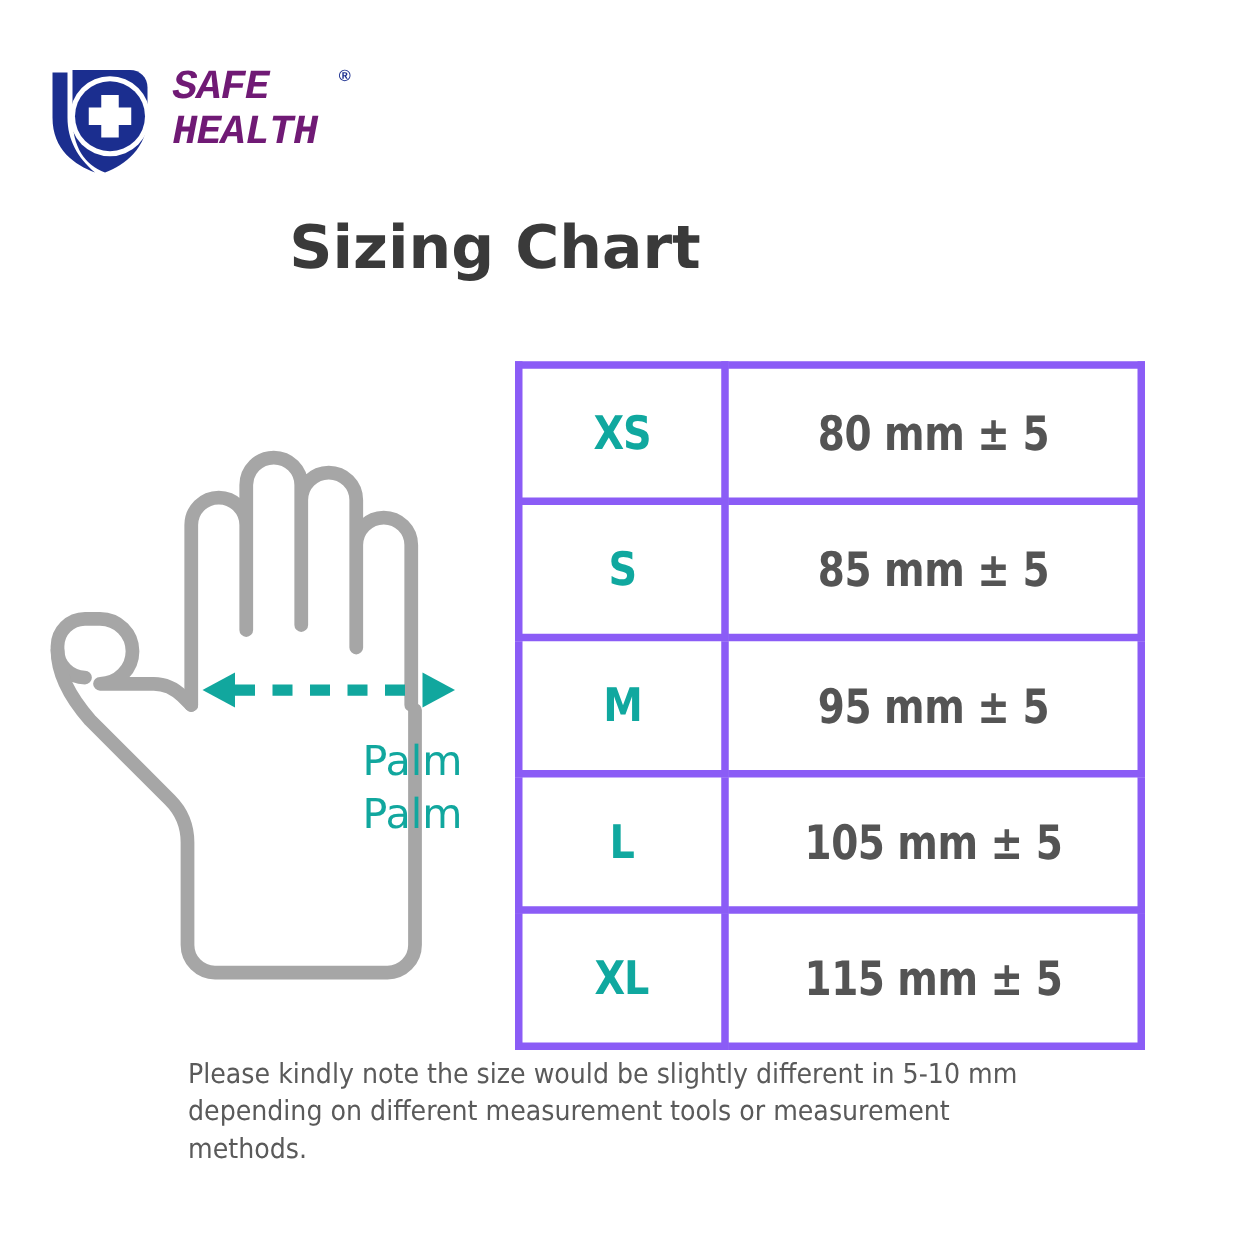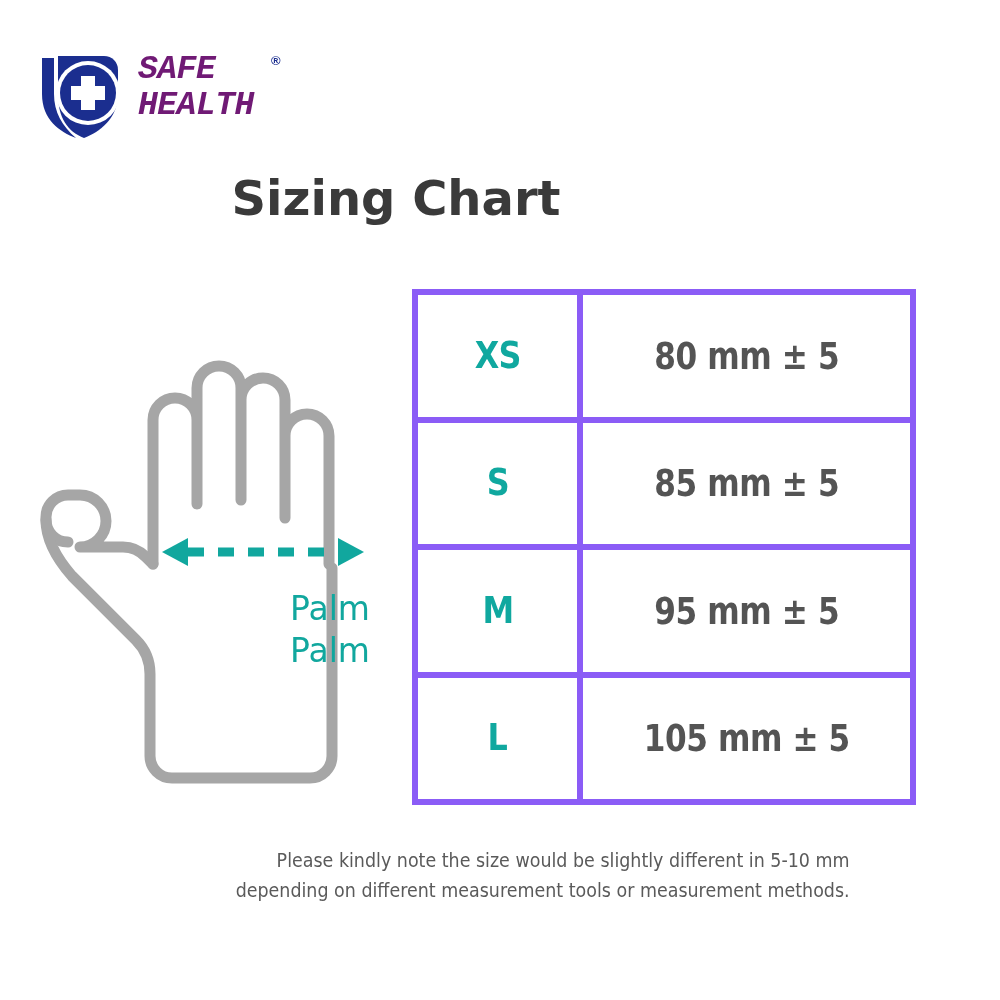--- a/index.html
+++ b/index.html
@@ -141,23 +141,23 @@
     transform: scaleX(0.82);
     white-space: nowrap;
   }
 
   
   #footer-note {
     position: absolute;
     left: 120px;
     top: 845px;
     width: 760px;
-    text-align: right;
-    font-family: "DejaVu Sans", sans-serif;
-    font-size: 19px;
+    text-align: left;
+    font-family: "DejaVu Sans", sans-serif;
+    font-size: 22px;
     line-height: 30px;
     color: #5A5A5A;
   }
   #footer-note .note-line {
     display: block;
     transform: scaleX(0.92);
   }
 </style>
 </head>
 <body>
@@ -276,20 +276,28 @@
         </td>
       </tr>
       <tr>
         <td class="size-col">
           <span class="size-label">L</span>
         </td>
         <td class="meas-col">
           <span class="meas-label">105 mm ± 5</span>
         </td>
       </tr>
+      <tr>
+        <td class="size-col">
+          <span class="size-label">XL</span>
+        </td>
+        <td class="meas-col">
+          <span class="meas-label">115 mm ± 5</span>
+        </td>
+      </tr>
     </tbody>
   </table>
 
   <div id="footer-note">
     <span class="note-line">Please kindly note the size would be slightly different in 5-10 mm</span>
     <span class="note-line">depending on different measurement tools or measurement methods.</span>
   </div>
 
 </div>
 

